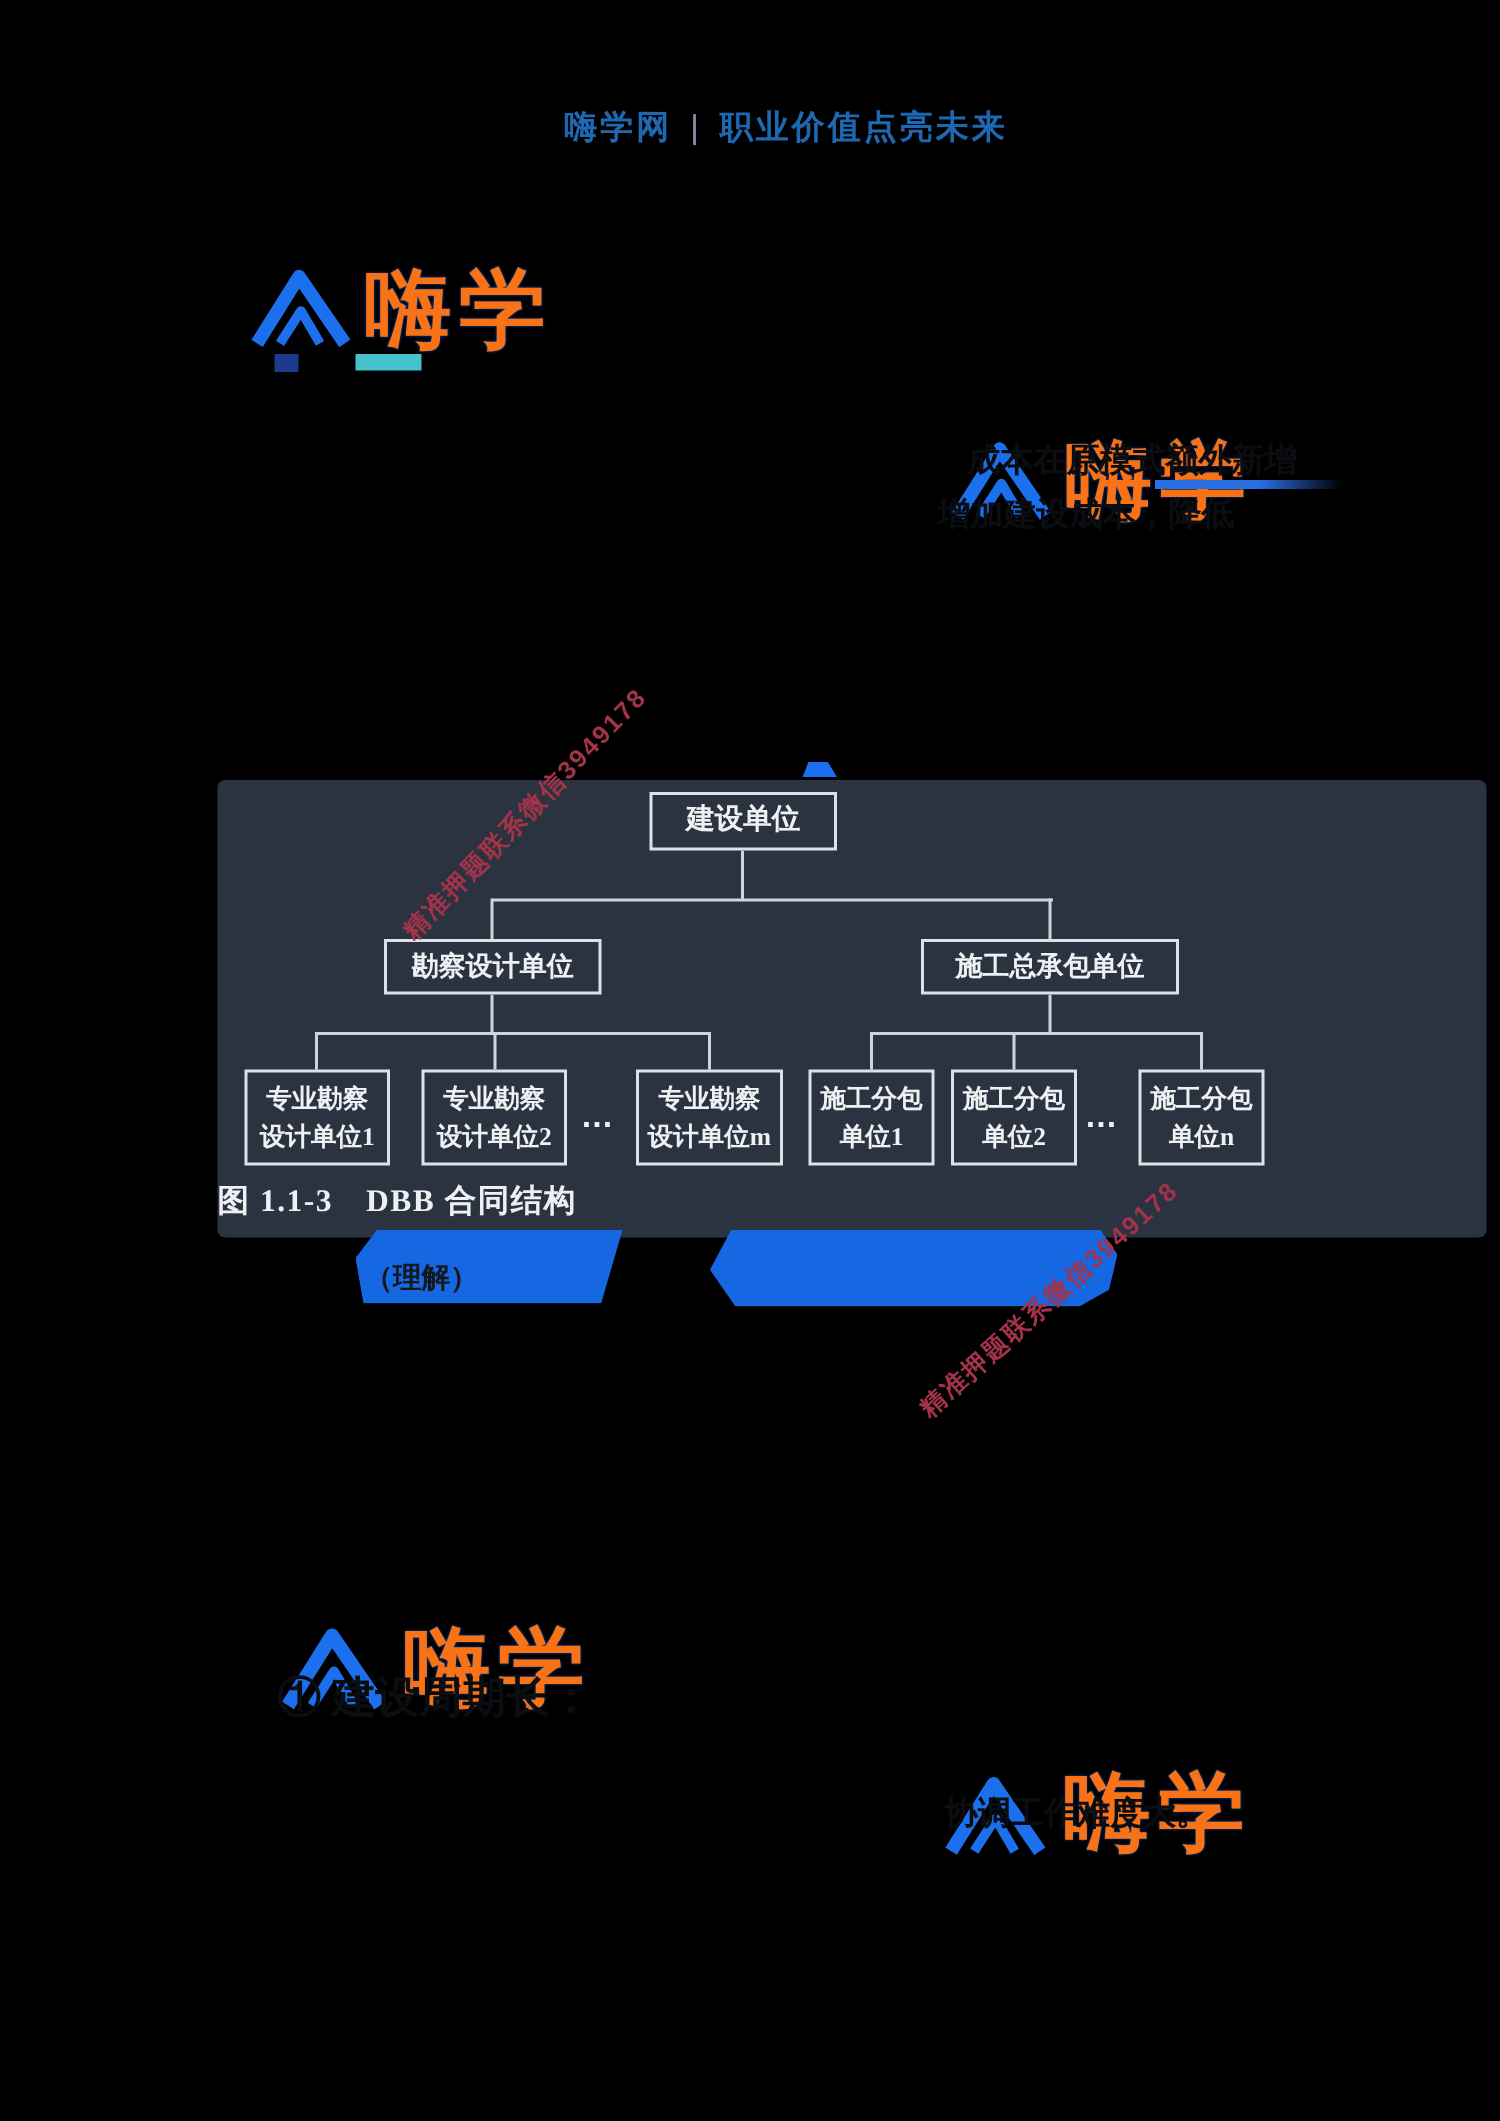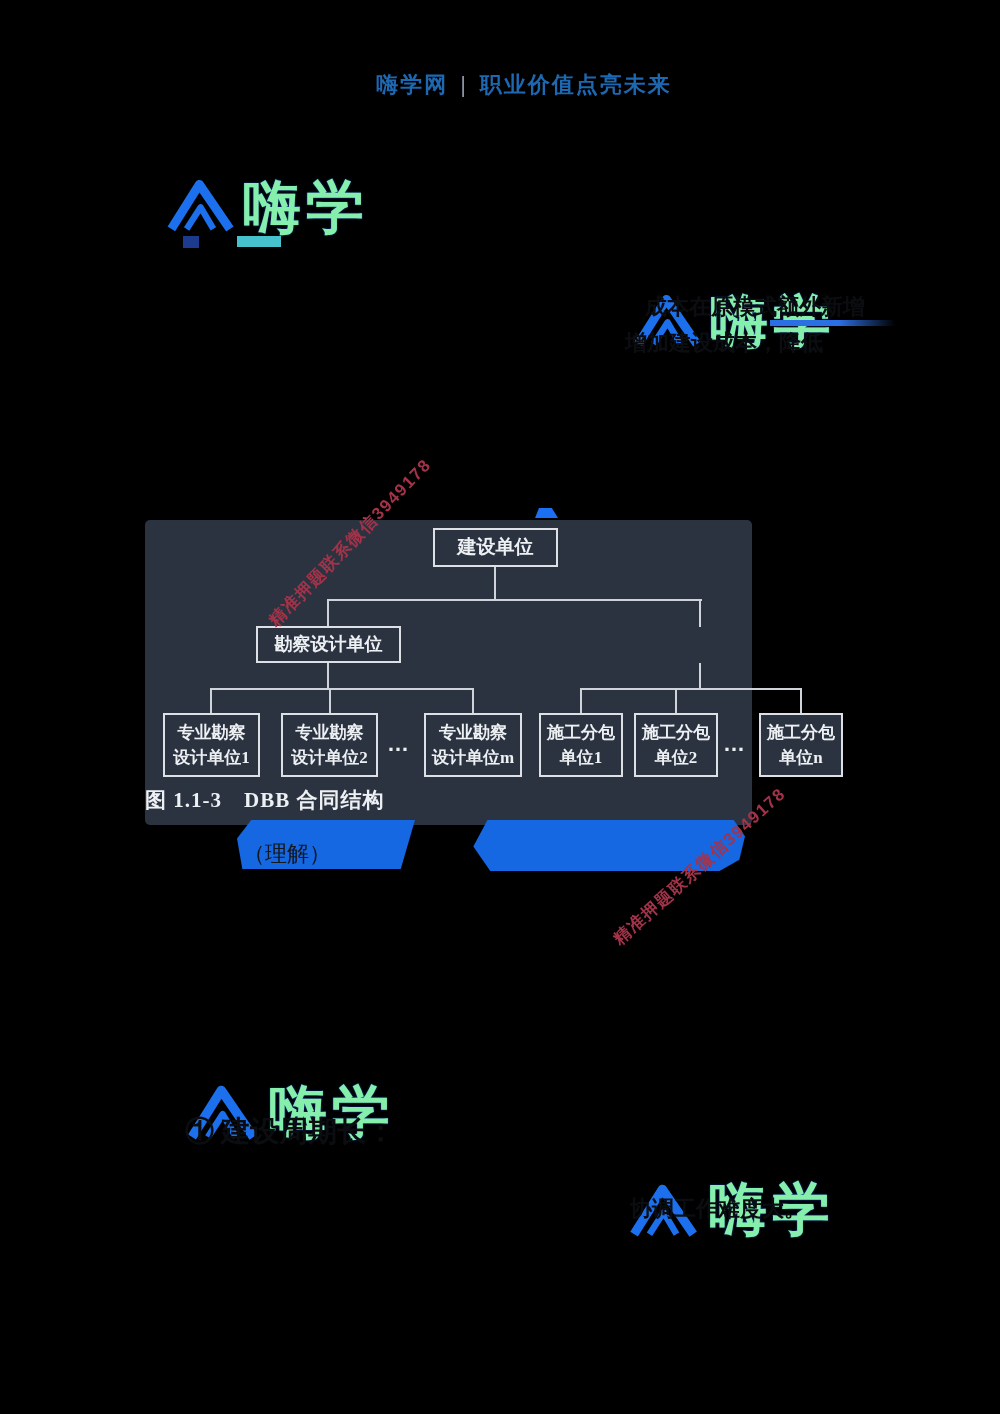--- a/index.html
+++ b/index.html
@@ -9,41 +9,41 @@
   
   .hdr{position:absolute;top:70px;left:0;width:1000px;text-align:center;
        font-weight:bold;font-size:22px;letter-spacing:2px;}
   .hdr .brand{color:#1e68b2;padding-left:48px;}
   .hdr .sep{color:#8a93a6;margin:0 12px;font-weight:normal;}
   .hdr .slogan{color:#1e68b2;}
 
   
   .wm{position:absolute;z-index:3;display:flex;align-items:flex-end;}
   .wm .logo{display:block;}
-  .wm .wm-text{font-weight:800;font-size:58px;line-height:1;color:#86efac;
+  .wm .wm-text{font-weight:800;font-size:58px;line-height:1;color:#f97316;
                letter-spacing:5px;margin-left:8px;
                text-shadow:0 0 2px #0f4fc0;}
   .navy-sq{position:absolute;width:16px;height:12px;background:#1c3a8e;z-index:3;}
   .teal-bar{position:absolute;width:44px;height:11px;background:#45c2cb;z-index:3;}
   .blue-underline{position:absolute;height:6px;z-index:3;
       background:linear-gradient(to right,#2b6fe4 0%,#2b6fe4 55%,rgba(43,111,228,0) 100%);}
 
   
   .darktxt{position:absolute;color:#0b0d11;z-index:6;white-space:nowrap;
            font-family:"Liberation Serif",serif;font-weight:bold;}
 
   
   .redwm{position:absolute;color:#a43349;font-weight:bold;font-size:17px;
          letter-spacing:1.5px;white-space:nowrap;z-index:5;
          font-family:"Liberation Sans",sans-serif;}
   #redwm-top{left:272px;top:612px;transform:rotate(-46deg);transform-origin:0 50%;}
   #redwm-bottom{left:616px;top:930px;transform:rotate(-42deg);transform-origin:0 50%;}
 
   
-  #panel{position:absolute;left:145px;top:520px;width:607px;height:305px;
+  #panel{position:absolute;left:145px;top:520px;width:846px;height:305px;
          background:#2c3340;border-radius:5px;z-index:1;}
   .node{position:absolute;border:2px solid #dde1e6;color:#eef1f4;background:#2c3340;
         display:flex;flex-direction:column;align-items:center;justify-content:center;
         font-family:"Liberation Serif",serif;font-weight:bold;text-align:center;
         box-sizing:border-box;line-height:1.5;}
   .ln{position:absolute;background:#cfd4da;}
   .dots{position:absolute;color:#eef1f4;font-weight:bold;font-size:22px;z-index:2;}
   #fig-caption{position:absolute;left:0;top:266px;width:710px;text-align:left;
          color:#eef1f4;font-size:21px;font-weight:bold;
          font-family:"Liberation Serif",serif;letter-spacing:1px;}
@@ -52,21 +52,21 @@
   #blue-dash{position:absolute;left:530px;top:508px;width:28px;height:10px;z-index:2;
      background:#1b6ff2;clip-path:polygon(18% 100%,32% 0,78% 0,100% 100%);}
 
   
   .hl{position:absolute;background:#1567e2;z-index:2;}
   #hl-left{left:237px;top:820px;width:178px;height:49px;
      clip-path:polygon(8% 0,100% 0,92% 100%,3% 100%,0 38%);}
   #hl-right{left:462px;top:820px;width:283px;height:51px;
      clip-path:polygon(9% 0,96% 0,100% 32%,98% 78%,91% 100%,10% 100%,4% 52%);}
   #note-understand{position:absolute;left:243px;top:839px;z-index:4;color:#14171c;
-     font-size:22px;font-weight:normal;font-family:"Liberation Serif",serif;}
+     font-size:19px;font-weight:bold;font-family:"Liberation Serif",serif;}
 
   
   #footer-box{position:absolute;left:375px;top:1300px;width:250px;height:60px;
      background:#ffffff;display:flex;align-items:center;justify-content:center;}
   #footer-box a{color:#2a7fc9;font-size:23px;text-decoration:none;
      font-family:"Liberation Sans",sans-serif;}
 </style>
 </head>
 <body>
 
@@ -114,20 +114,21 @@
     <div class="ln" style="left:184px;top:168px;width:2px;height:26px;"></div>
     <div class="ln" style="left:327px;top:168px;width:2px;height:26px;"></div>
     <div class="ln" style="left:554px;top:143px;width:2px;height:26px;"></div>
     <div class="ln" style="left:435px;top:168px;width:222px;height:2px;"></div>
     <div class="ln" style="left:435px;top:168px;width:2px;height:26px;"></div>
     <div class="ln" style="left:530px;top:168px;width:2px;height:26px;"></div>
     <div class="ln" style="left:655px;top:168px;width:2px;height:26px;"></div>
 
     <div class="node" style="left:288px;top:8px;width:125px;height:39px;font-size:19px;">建设单位</div>
     <div class="node" style="left:111px;top:106px;width:145px;height:37px;font-size:18px;">勘察设计单位</div>
+    <div class="node" style="left:469px;top:106px;width:172px;height:37px;font-size:18px;">施工总承包单位</div>
 
     <div class="node" style="left:18px;top:193px;width:97px;height:64px;font-size:17px;">
       <span>专业勘察</span>
       <span>设计单位1</span>
     </div>
     <div class="node" style="left:136px;top:193px;width:97px;height:64px;font-size:17px;">
       <span>专业勘察</span>
       <span>设计单位2</span>
     </div>
     <div class="dots" style="left:242px;top:211px;">…</div>

